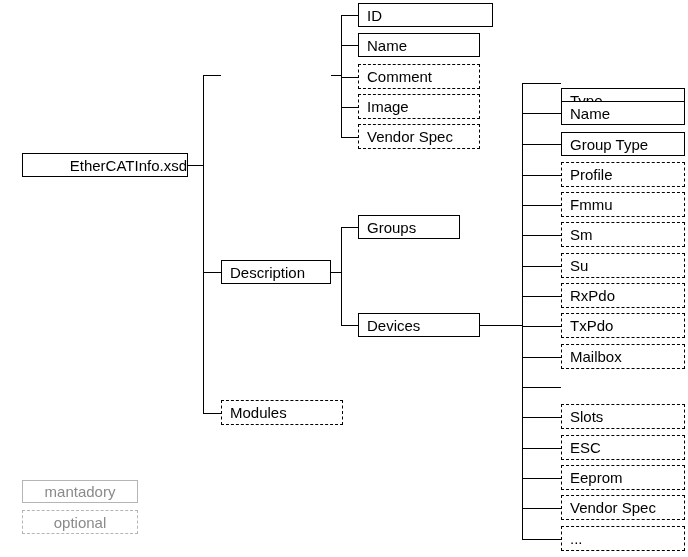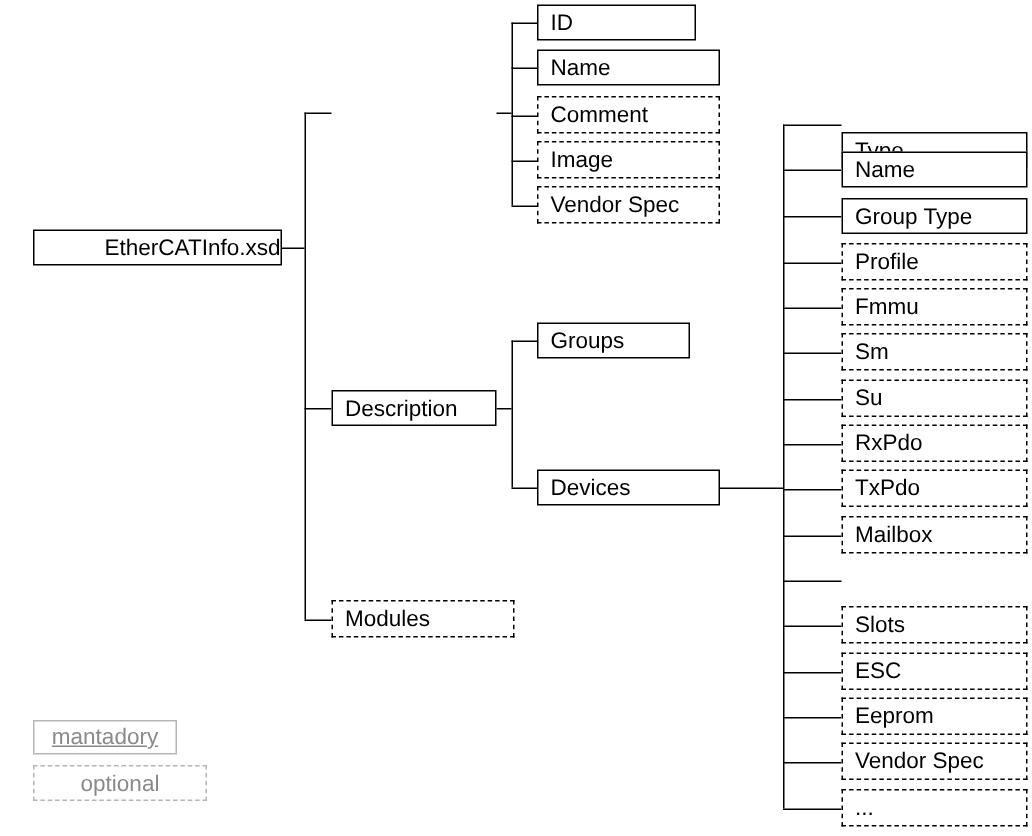--- a/index.html
+++ b/index.html
@@ -100,21 +100,21 @@
     <div class="line h" style="left: 522px; top: 538.5px; width: 39px;"></div>
     <div class="node solid" style="left: 22px; top: 153px; width: 166px; height: 24px; justify-content: flex-end;">
       <span>EtherCATInfo.xsd</span>
     </div>
     <div class="node solid" style="left: 221px; top: 260px; width: 110px; height: 24px;">
       <span>Description</span>
     </div>
     <div class="node dashed" style="left: 221px; top: 400px; width: 122px; height: 25px;">
       <span>Modules</span>
     </div>
-    <div class="node solid" style="left: 358px; top: 3px; width: 106px; height: 24px;">
+    <div class="node solid" style="left: 358px; top: 3px; width: 135px; height: 24px;">
       <span>ID</span>
     </div>
     <div class="node solid" style="left: 358px; top: 33px; width: 122px; height: 24px;">
       <span>Name</span>
     </div>
     <div class="node dashed" style="left: 358px; top: 64px; width: 122px; height: 25px;">
       <span>Comment</span>
     </div>
     <div class="node dashed" style="left: 358px; top: 94px; width: 122px; height: 25px;">
       <span>Image</span>
@@ -166,19 +166,19 @@
     </div>
     <div class="node dashed" style="left: 561px; top: 465px; width: 124px; height: 25px;">
       <span>Eeprom</span>
     </div>
     <div class="node dashed" style="left: 561px; top: 495px; width: 124px; height: 25px;">
       <span>Vendor Spec</span>
     </div>
     <div class="node dashed" style="left: 561px; top: 526px; width: 124px; height: 25px;">
       <span>...</span>
     </div>
-    <div class="legend-box solid" style="left: 22px; top: 480px; width: 96px; height: 23px; text-decoration: underline;">
+    <div class="legend-box solid" style="left: 22px; top: 480px; width: 116px; height: 23px;">
       <span>mantadory</span>
     </div>
     <div class="legend-box dashed" style="left: 22px; top: 510px; width: 116px; height: 24px;">
       <span>optional</span>
     </div>
   </div>
 
 </body></html>

